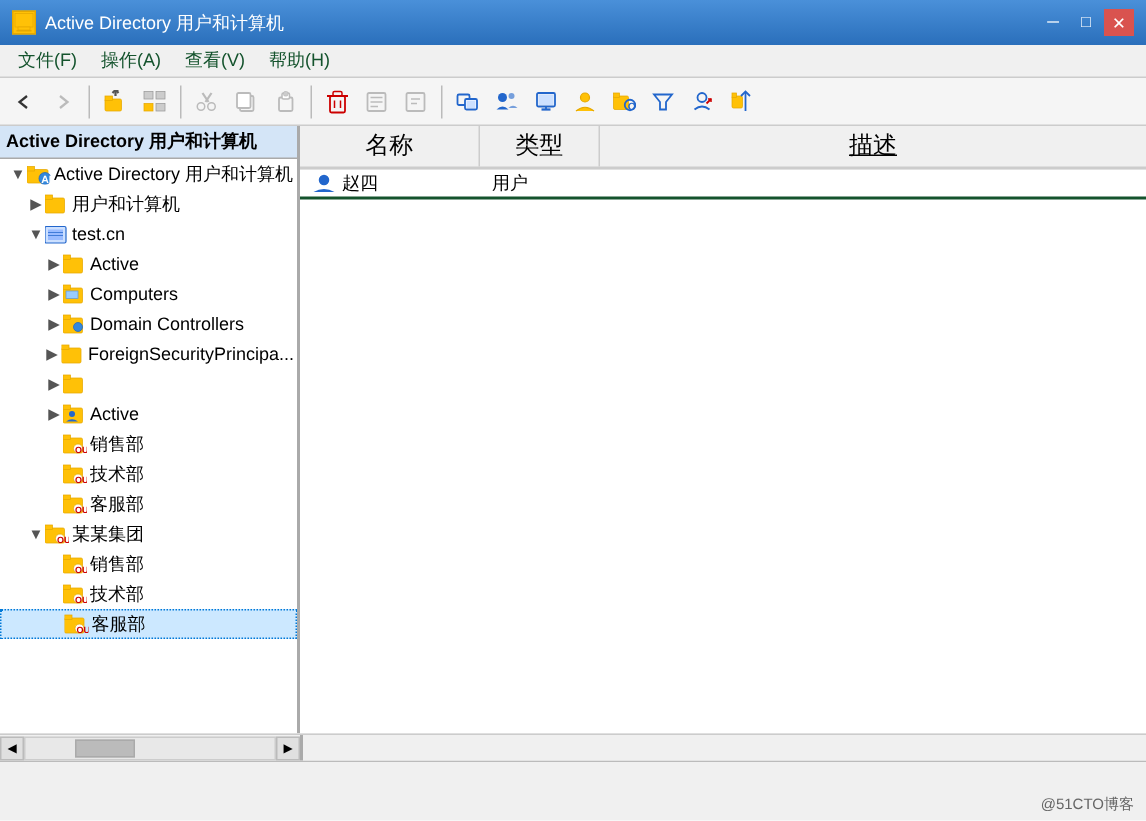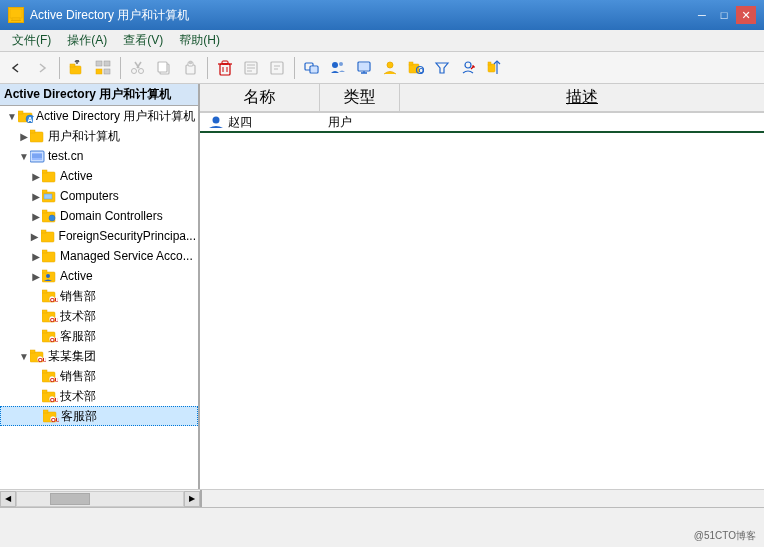--- a/index.html
+++ b/index.html
@@ -551,21 +551,20 @@
 
       <div class="tree-item">
         <span class="tree-indent" style="width:28px"></span>
         <span class="expand-btn">▶</span>
         <span class="tree-icon">
           <svg width="16" height="14" viewBox="0 0 16 14">
             <rect x="0" y="3" width="13" height="10" rx="1" fill="#ffc107" stroke="#e6a800" stroke-width="0.5"></rect>
             <rect x="0" y="1" width="5" height="3" fill="#ffc107" stroke="#e6a800" stroke-width="0.5"></rect>
           </svg>
         </span>
-        <span class="tree-label">Managed Service Acco...</span>
       </div>
 
       <div class="tree-item">
         <span class="tree-indent" style="width:28px"></span>
         <span class="expand-btn">▶</span>
         <span class="tree-icon">
           <svg width="16" height="14" viewBox="0 0 16 14">
             <rect x="0" y="3" width="13" height="10" rx="1" fill="#ffc107" stroke="#e6a800" stroke-width="0.5"></rect>
             <rect x="0" y="1" width="5" height="3" fill="#ffc107" stroke="#e6a800" stroke-width="0.5"></rect>
             <circle cx="6" cy="7" r="2" fill="#2266cc"></circle>

